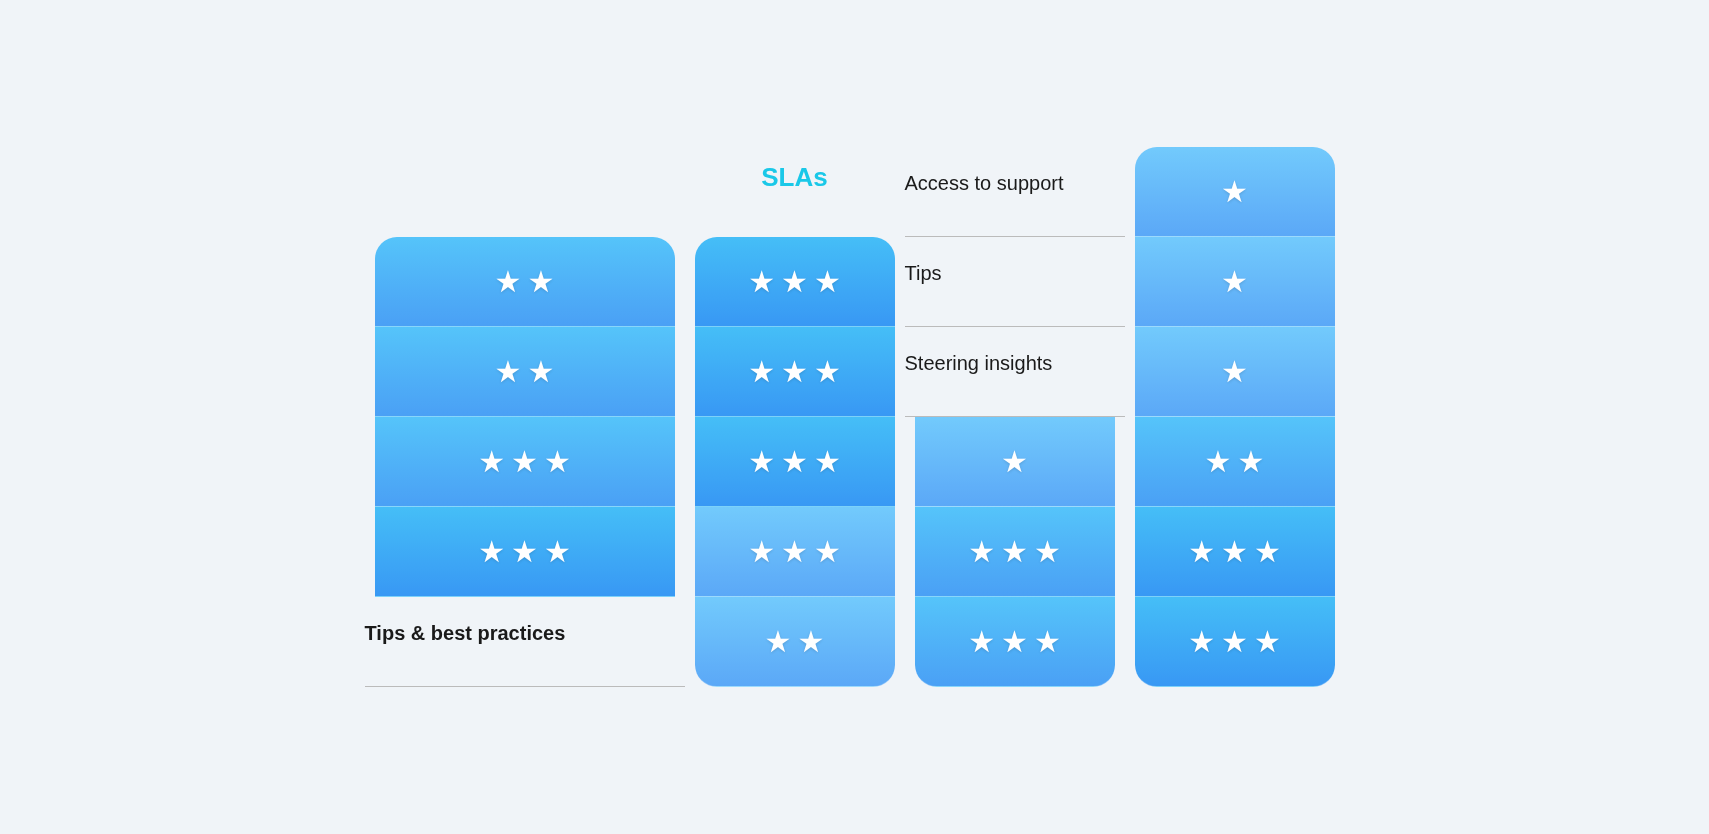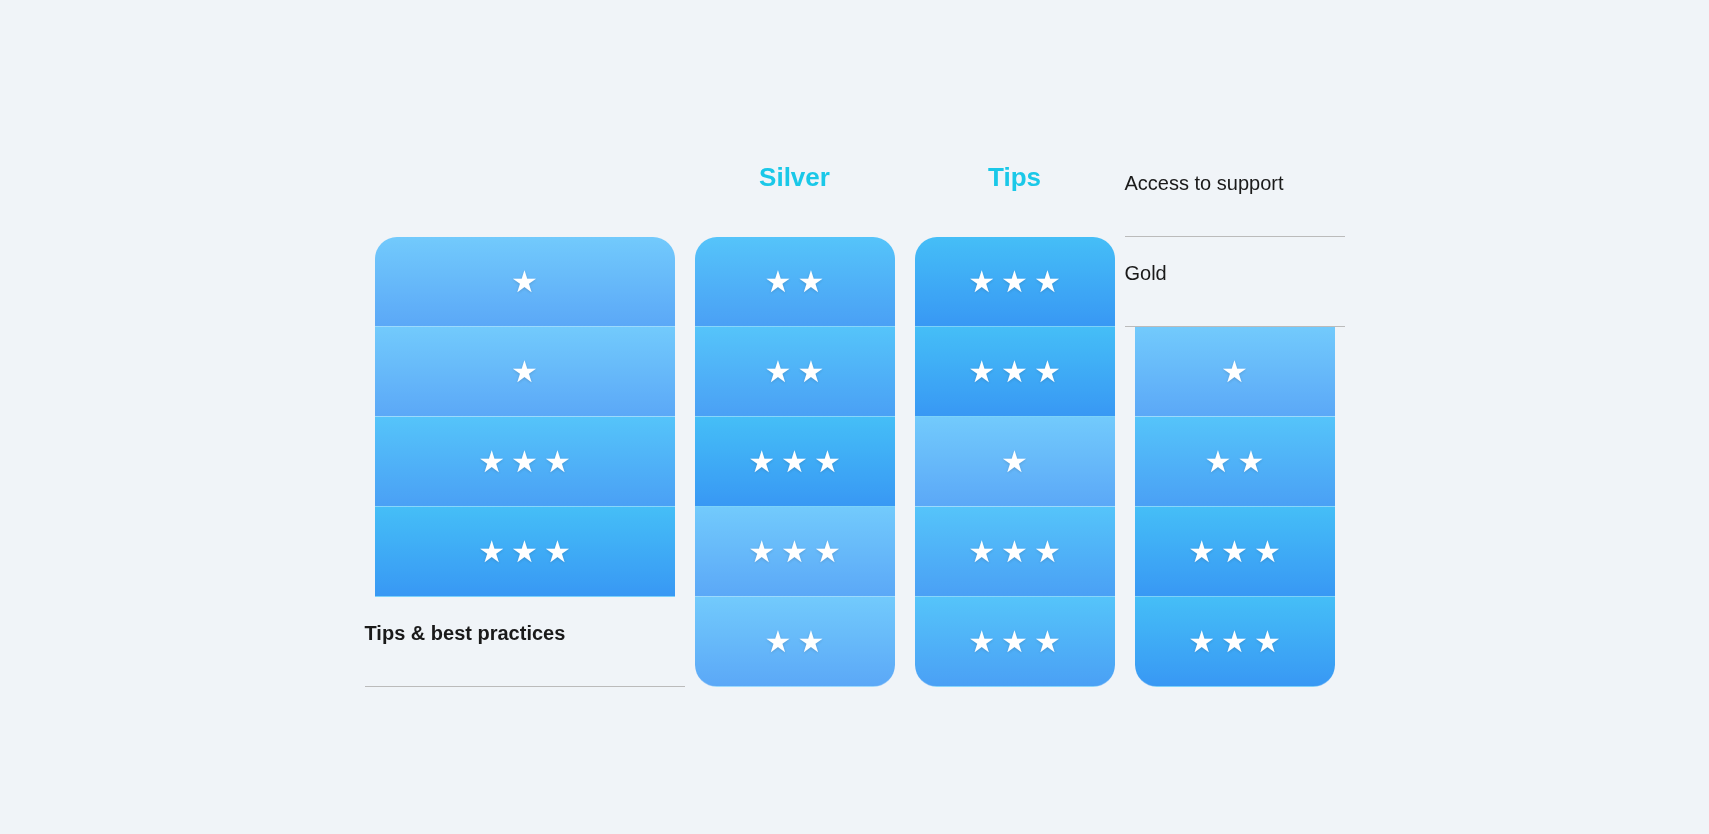--- a/index.html
+++ b/index.html
@@ -89,61 +89,61 @@
 
     
   </style>
 </head>
 <body>
 
 <div class="container">
   <div class="grid" id="main-grid">
 
     <div class="cell-header-empty"></div>
-    <div class="cell-header">Silver</div>
-    <div class="cell-header">Tips</div>
+    <div class="cell-header">SLAs</div>
 
   <div class="cell-label">Access to support</div>
       <div class="cell-stars" style="background: linear-gradient(rgb(114, 202, 252) 0%, rgb(91, 168, 247) 100%); border-radius: 22px 22px 0px 0px;">
         <div class="stars">
           <span class="star">★</span>
         </div>
       </div>
       <div class="cell-stars" style="background: linear-gradient(rgb(85, 196, 250) 0%, rgb(74, 160, 245) 100%); border-radius: 22px 22px 0px 0px;">
         <div class="stars">
           <span class="star">★</span>
           <span class="star">★</span>
         </div>
       </div>
       <div class="cell-stars" style="background: linear-gradient(rgb(69, 190, 247) 0%, rgb(56, 152, 244) 100%); border-radius: 22px 22px 0px 0px;">
         <div class="stars">
           <span class="star">★</span>
           <span class="star">★</span>
           <span class="star">★</span>
         </div>
       </div>
-      <div class="cell-label">Gold</div>
-      <div class="cell-stars" style="background: linear-gradient(rgb(114, 202, 252) 0%, rgb(91, 168, 247) 100%);">
-        <div class="stars">
-          <span class="star">★</span>
-        </div>
-      </div>
-      <div class="cell-stars" style="background: linear-gradient(rgb(85, 196, 250) 0%, rgb(74, 160, 245) 100%);">
-        <div class="stars">
-          <span class="star">★</span>
-          <span class="star">★</span>
-        </div>
-      </div>
-      <div class="cell-stars" style="background: linear-gradient(rgb(69, 190, 247) 0%, rgb(56, 152, 244) 100%);">
-        <div class="stars">
-          <span class="star">★</span>
-          <span class="star">★</span>
-          <span class="star">★</span>
-        </div>
-      </div>
+      <div class="cell-label">Tips</div>
+      <div class="cell-stars" style="background: linear-gradient(rgb(114, 202, 252) 0%, rgb(91, 168, 247) 100%);">
+        <div class="stars">
+          <span class="star">★</span>
+        </div>
+      </div>
+      <div class="cell-stars" style="background: linear-gradient(rgb(85, 196, 250) 0%, rgb(74, 160, 245) 100%);">
+        <div class="stars">
+          <span class="star">★</span>
+          <span class="star">★</span>
+        </div>
+      </div>
+      <div class="cell-stars" style="background: linear-gradient(rgb(69, 190, 247) 0%, rgb(56, 152, 244) 100%);">
+        <div class="stars">
+          <span class="star">★</span>
+          <span class="star">★</span>
+          <span class="star">★</span>
+        </div>
+      </div>
+      <div class="cell-label">Steering insights</div>
       <div class="cell-stars" style="background: linear-gradient(rgb(114, 202, 252) 0%, rgb(91, 168, 247) 100%);">
         <div class="stars">
           <span class="star">★</span>
         </div>
       </div>
       <div class="cell-stars" style="background: linear-gradient(rgb(85, 196, 250) 0%, rgb(74, 160, 245) 100%);">
         <div class="stars">
           <span class="star">★</span>
           <span class="star">★</span>
           <span class="star">★</span>

